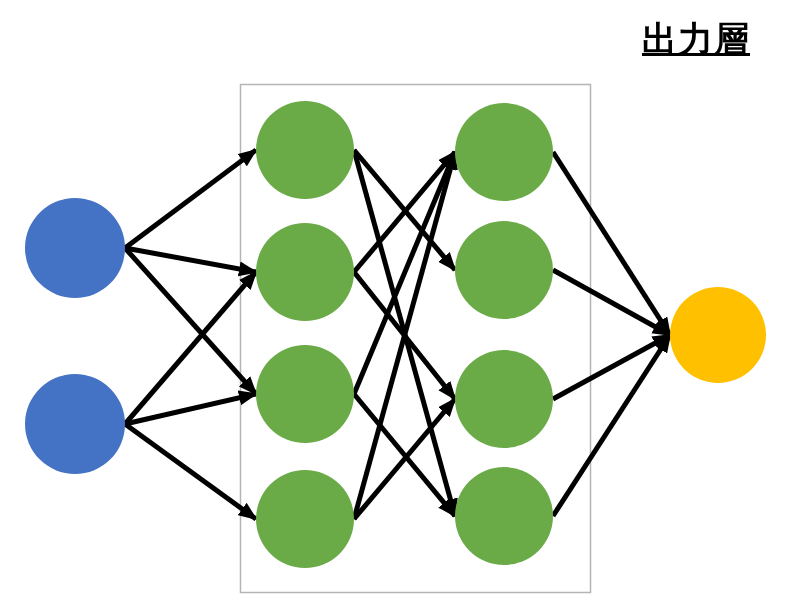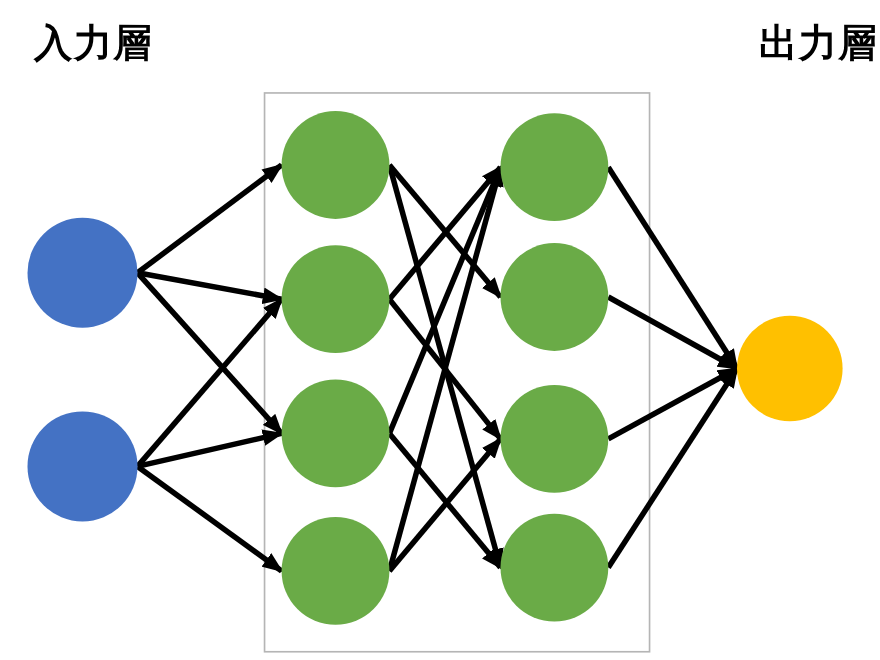--- a/index.html
+++ b/index.html
@@ -29,22 +29,21 @@
   #diagram-svg {
     position: absolute;
     left: 0;
     top: 0;
   }
 </style>
 </head>
 <body>
 
 <div class="stage">
-  <div class="layer-label" style="left: 85px; color: rgb(0, 0, 0);">入力層</div>
-  <div class="layer-label" style="left: 744px; color: rgb(0, 0, 0);">出力層</div>
+  <div class="layer-label" style="left: 696px; color: rgb(0, 0, 0); text-decoration: underline;">出力層</div>
   <svg id="diagram-svg" xmlns="http://www.w3.org/2000/svg" width="800" height="600" viewBox="0 0 800 600">
       <defs>
         <marker id="arrowhead" viewBox="0 0 10 8" refX="9" refY="4" markerWidth="3.8" markerHeight="3.1" orient="auto-start-reverse">
           <path d="M0,0 L10,4 L0,8 Z" fill="#000000"></path>
         </marker>
       </defs>
       <rect x="240.5" y="84.5" width="350" height="508" fill="#ffffff" stroke="#b5b5b5" stroke-width="1.5"></rect>
       <g>
         <line x1="125" y1="248" x2="256" y2="150" stroke="#000000" stroke-width="5" marker-end="url(#arrowhead)"></line>
         <line x1="125" y1="248" x2="256" y2="272" stroke="#000000" stroke-width="5" marker-end="url(#arrowhead)"></line>

